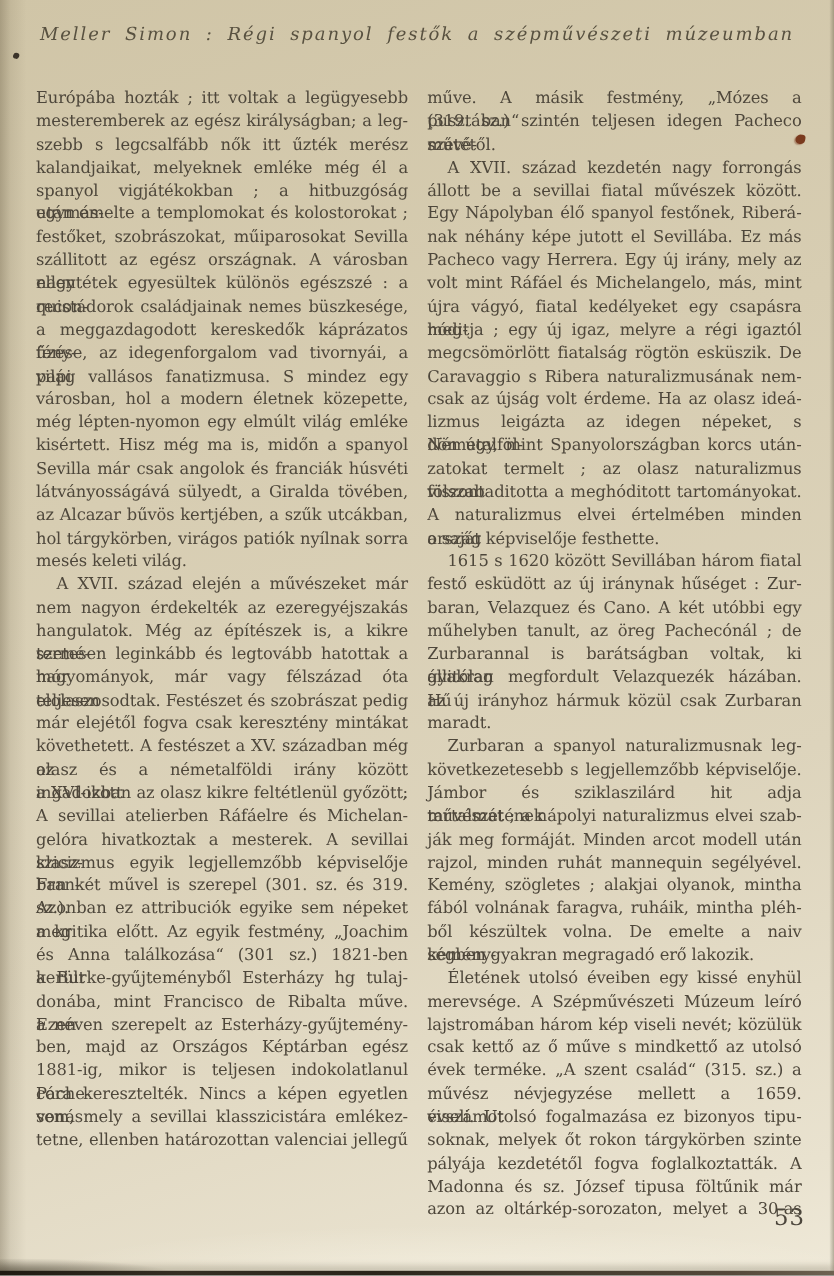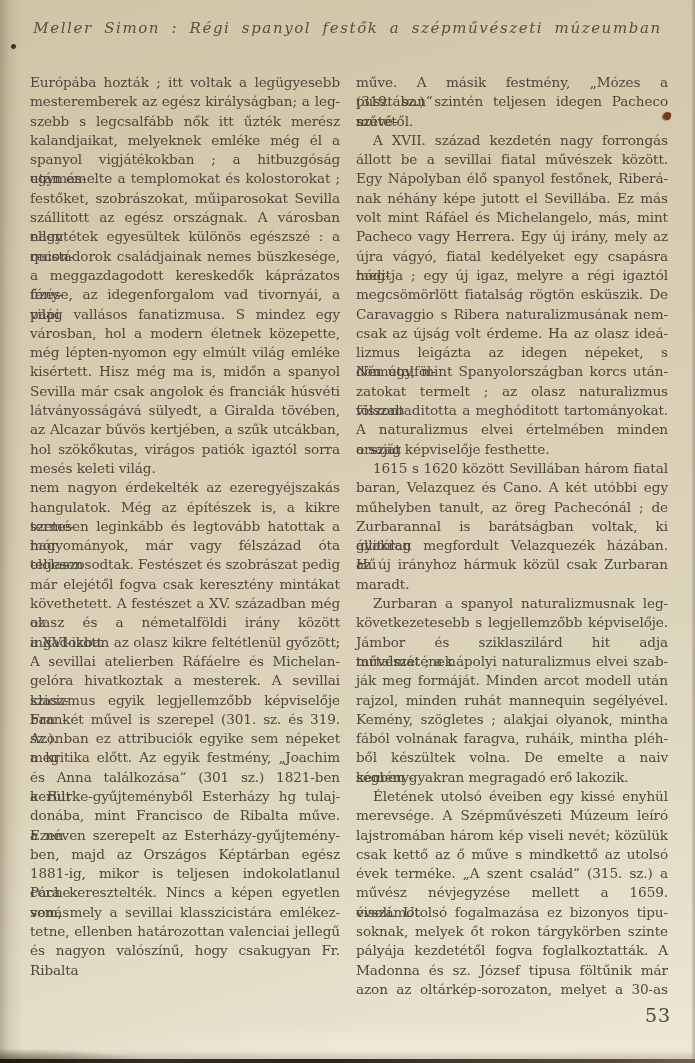--- a/index.html
+++ b/index.html
@@ -106,22 +106,23 @@
       <div class="line">quistádorok családjainak nemes büszkesége,</div>
       <div class="line">a meggazdagodott kereskedők káprázatos fény-</div>
       <div class="line">űzése, az idegenforgalom vad tivornyái, a papi</div>
       <div class="line">világ vallásos fanatizmusa. S mindez egy</div>
       <div class="line">városban, hol a modern életnek közepette,</div>
       <div class="line">még lépten-nyomon egy elmúlt világ emléke</div>
       <div class="line">kisértett. Hisz még ma is, midőn a spanyol</div>
       <div class="line">Sevilla már csak angolok és franciák húsvéti</div>
       <div class="line">látványosságává sülyedt, a Giralda tövében,</div>
       <div class="line">az Alcazar bűvös kertjében, a szűk utcákban,</div>
-      <div class="line">hol szökőkutas, virágos patiók igaztól sorra</div>
+      <div class="line">hol tárgykörben, virágos patiók nyílnak sorra</div>
       <div class="line para-end">mesés keleti világ.</div>
+      <div class="line indent">A XVII. század elején a művészeket már</div>
       <div class="line">nem nagyon érdekelték az ezeregyéjszakás</div>
       <div class="line">hangulatok. Még az építészek is, a kikre termé-</div>
       <div class="line">szetesen leginkább és legtovább hatottak a mór</div>
       <div class="line">hagyományok, már vagy félszázad óta teljesen</div>
       <div class="line">elolaszosodtak. Festészet és szobrászat pedig</div>
       <div class="line">már elejétől fogva csak keresztény mintákat</div>
       <div class="line">követhetett. A festészet a XV. században még az</div>
       <div class="line">olasz és a németalföldi irány között ingadozott ;</div>
       <div class="line">a XVI-ikban az olasz kikre feltétlenül győzött.</div>
       <div class="line">A sevillai atelierben Ráfáelre és Michelan-</div>
@@ -132,45 +133,45 @@
       <div class="line">a kritika előtt. Az egyik festmény, „Joachim</div>
       <div class="line">és Anna találkozása“ (301 sz.) 1821-ben került</div>
       <div class="line">a Burke-gyűjteményből Esterházy hg tulaj-</div>
       <div class="line">donába, mint Francisco de Ribalta műve. Ezen</div>
       <div class="line">a néven szerepelt az Esterházy-gyűjtemény-</div>
       <div class="line">ben, majd az Országos Képtárban egész</div>
       <div class="line">1881-ig, mikor is teljesen indokolatlanul Pache-</div>
       <div class="line">córa keresztelték. Nincs a képen egyetlen vonás</div>
       <div class="line">sem, mely a sevillai klasszicistára emlékez-</div>
       <div class="line">tetne, ellenben határozottan valenciai jellegű</div>
-      <div class="line">és nagyon valószínű, hogy csakugyan Fr. Ribalta</div>
     </div>
 
   <div class="column right">
       <div class="line">műve. A másik festmény, „Mózes a pusztában“</div>
       <div class="line">(319. sz.) szintén teljesen idegen Pacheco művé-</div>
       <div class="line para-end">szetétől.</div>
       <div class="line indent">A XVII. század kezdetén nagy forrongás</div>
       <div class="line">állott be a sevillai fiatal művészek között.</div>
       <div class="line">Egy Nápolyban élő spanyol festőnek, Riberá-</div>
       <div class="line">nak néhány képe jutott el Sevillába. Ez más</div>
+      <div class="line">Pacheco vagy Herrera. Egy új irány, mely az</div>
       <div class="line">volt mint Ráfáel és Michelangelo, más, mint</div>
-      <div class="line">Pacheco vagy Herrera. Egy új irány, mely az</div>
       <div class="line">újra vágyó, fiatal kedélyeket egy csapásra meg-</div>
       <div class="line">hóditja ; egy új igaz, melyre a régi igaztól</div>
       <div class="line">megcsömörlött fiatalság rögtön esküszik. De</div>
       <div class="line">Caravaggio s Ribera naturalizmusának nem-</div>
       <div class="line">csak az újság volt érdeme. Ha az olasz ideá-</div>
       <div class="line">lizmus leigázta az idegen népeket, s Németalföl-</div>
       <div class="line">dön úgy, mint Spanyolországban korcs után-</div>
       <div class="line">zatokat termelt ; az olasz naturalizmus viszont</div>
       <div class="line">fölszabaditotta a meghóditott tartományokat.</div>
       <div class="line">A naturalizmus elvei értelmében minden ország</div>
       <div class="line para-end">a saját képviselője festhette.</div>
       <div class="line indent">1615 s 1620 között Sevillában három fiatal</div>
+      <div class="line">festő esküdött az új iránynak hűséget : Zur-</div>
       <div class="line">baran, Velazquez és Cano. A két utóbbi egy</div>
       <div class="line">műhelyben tanult, az öreg Pachecónál ; de</div>
       <div class="line">Zurbarannal is barátságban voltak, ki állitólag</div>
       <div class="line">gyakran megfordult Velazquezék házában. Hű</div>
       <div class="line">az új irányhoz hármuk közül csak Zurbaran</div>
       <div class="line para-end">maradt.</div>
       <div class="line indent">Zurbaran a spanyol naturalizmusnak leg-</div>
       <div class="line">következetesebb s legjellemzőbb képviselője.</div>
       <div class="line">Jámbor és sziklaszilárd hit adja művészetének</div>
       <div class="line">tartalmát ; a nápolyi naturalizmus elvei szab-</div>

